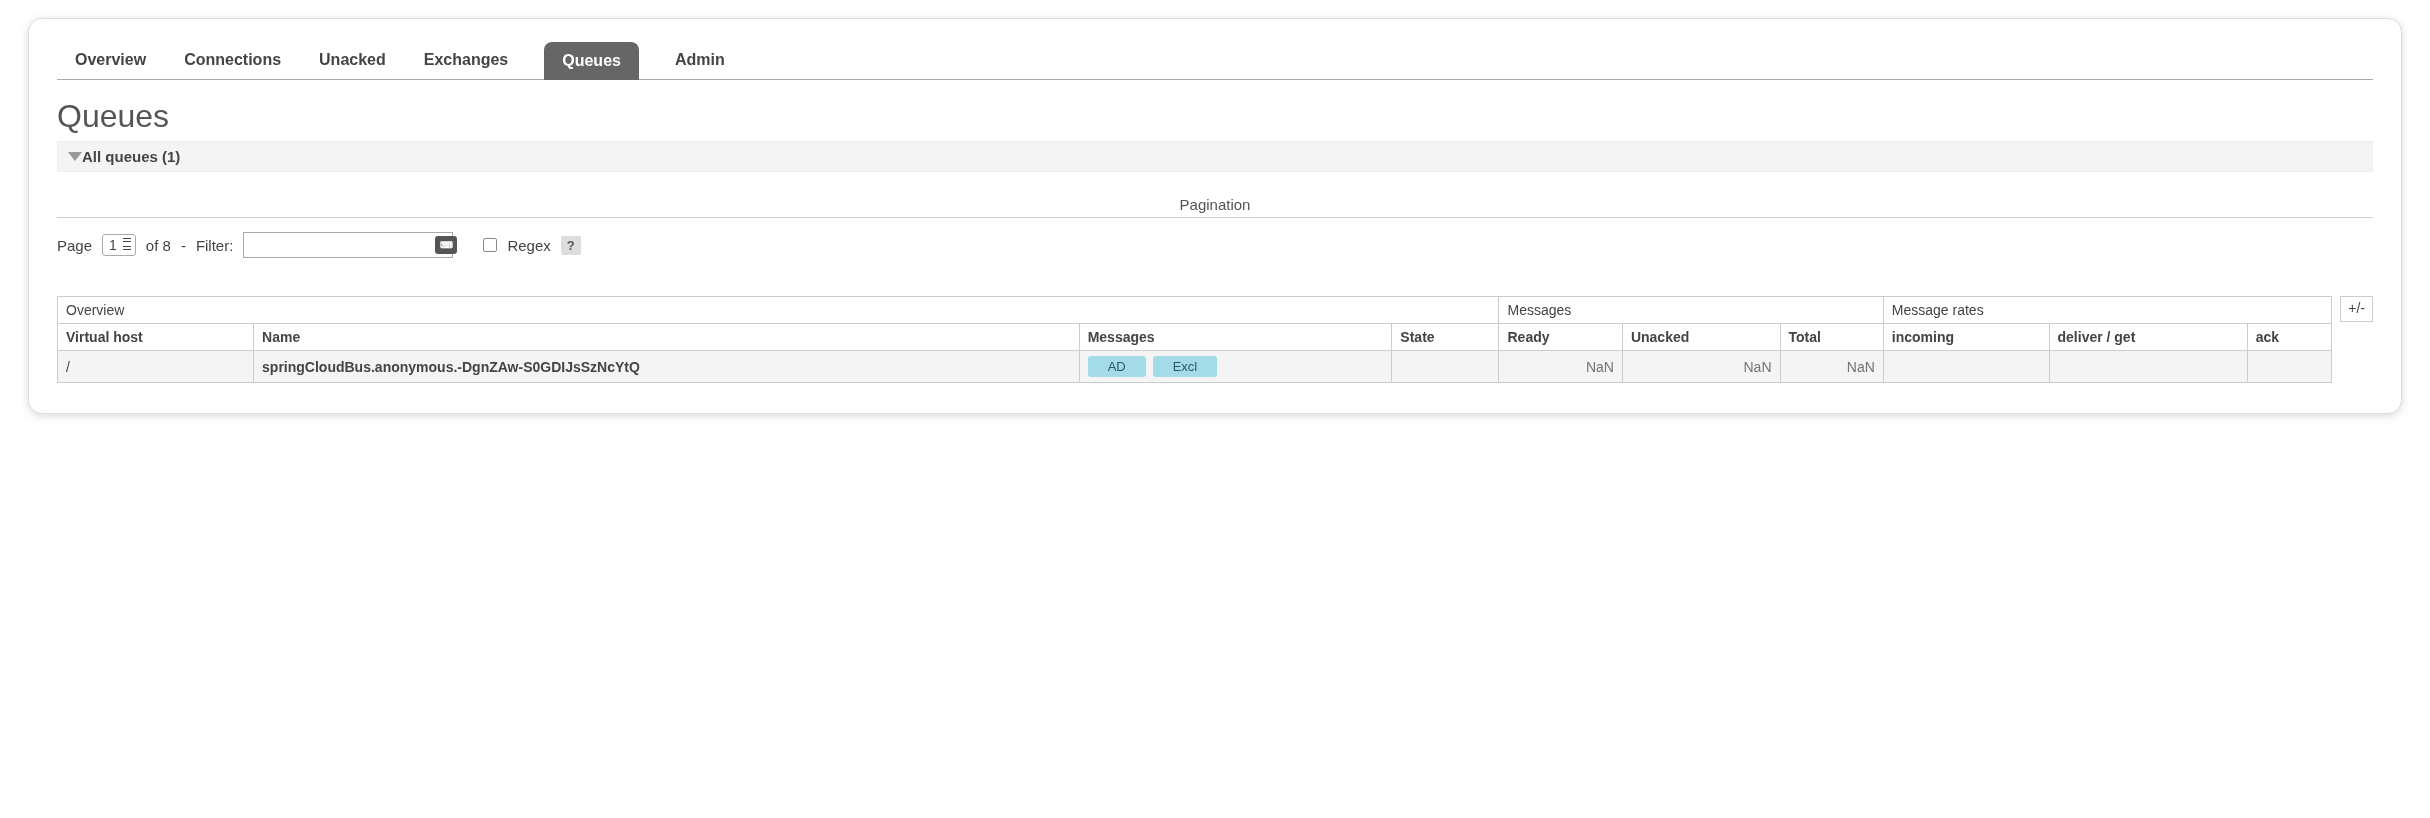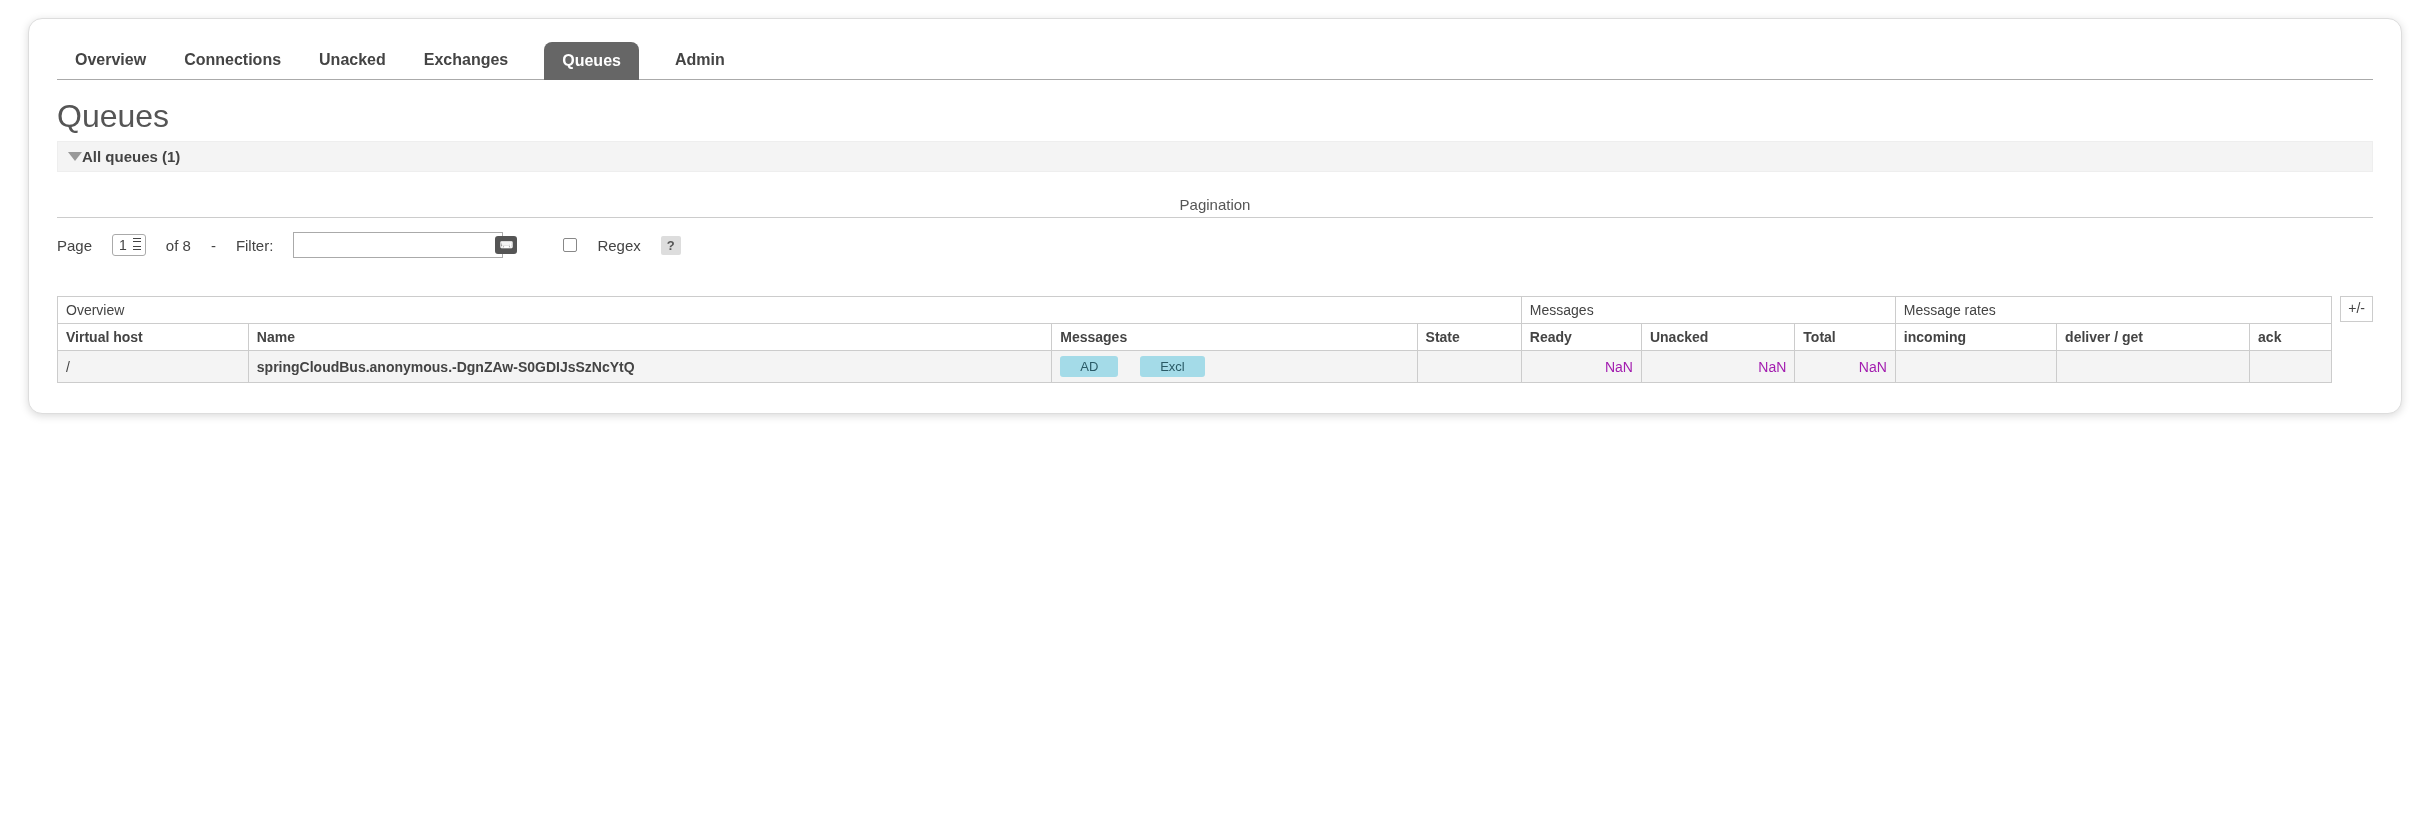--- a/index.html
+++ b/index.html
@@ -120,21 +120,21 @@
     text-align: center;
   }
   .rule {
     border: none;
     border-top: 1px solid #ccc;
     margin: 2px 0 14px 0;
   }
   .pagination-row {
     display: flex;
     align-items: center;
-    gap: 20px;
+    gap: 10px;
     font-size: 15px;
     color: #444;
   }
   .page-select {
     border: 1px solid #aaa;
     border-radius: 3px;
     padding: 2px 18px 2px 6px;
     background: #fff;
     position: relative;
     font-size: 14px;
@@ -210,32 +210,32 @@
   table.data thead th {
     font-weight: normal;
     background: #fff;
     color: #444;
   }
   table.data thead tr.sub th {
     font-weight: bold;
   }
   table.data .num {
     text-align: right;
-    color: #a21caf;
+    color: #737373;
   }
   table.data tbody tr {
     background: #f4f4f4;
   }
   .feat-chip {
     background: #a4dbe8;
     color: #2a5a66;
     border-radius: 3px;
     padding: 3px 20px;
     font-size: 13px;
-    margin-right: 18px;
+    margin-right: 3px;
     display: inline-block;
   }
   .plusminus {
     border: 1px solid #ccc;
     padding: 3px 7px;
     font-size: 14px;
     color: #444;
     cursor: pointer;
     background: #fff;
     height: 26px;

